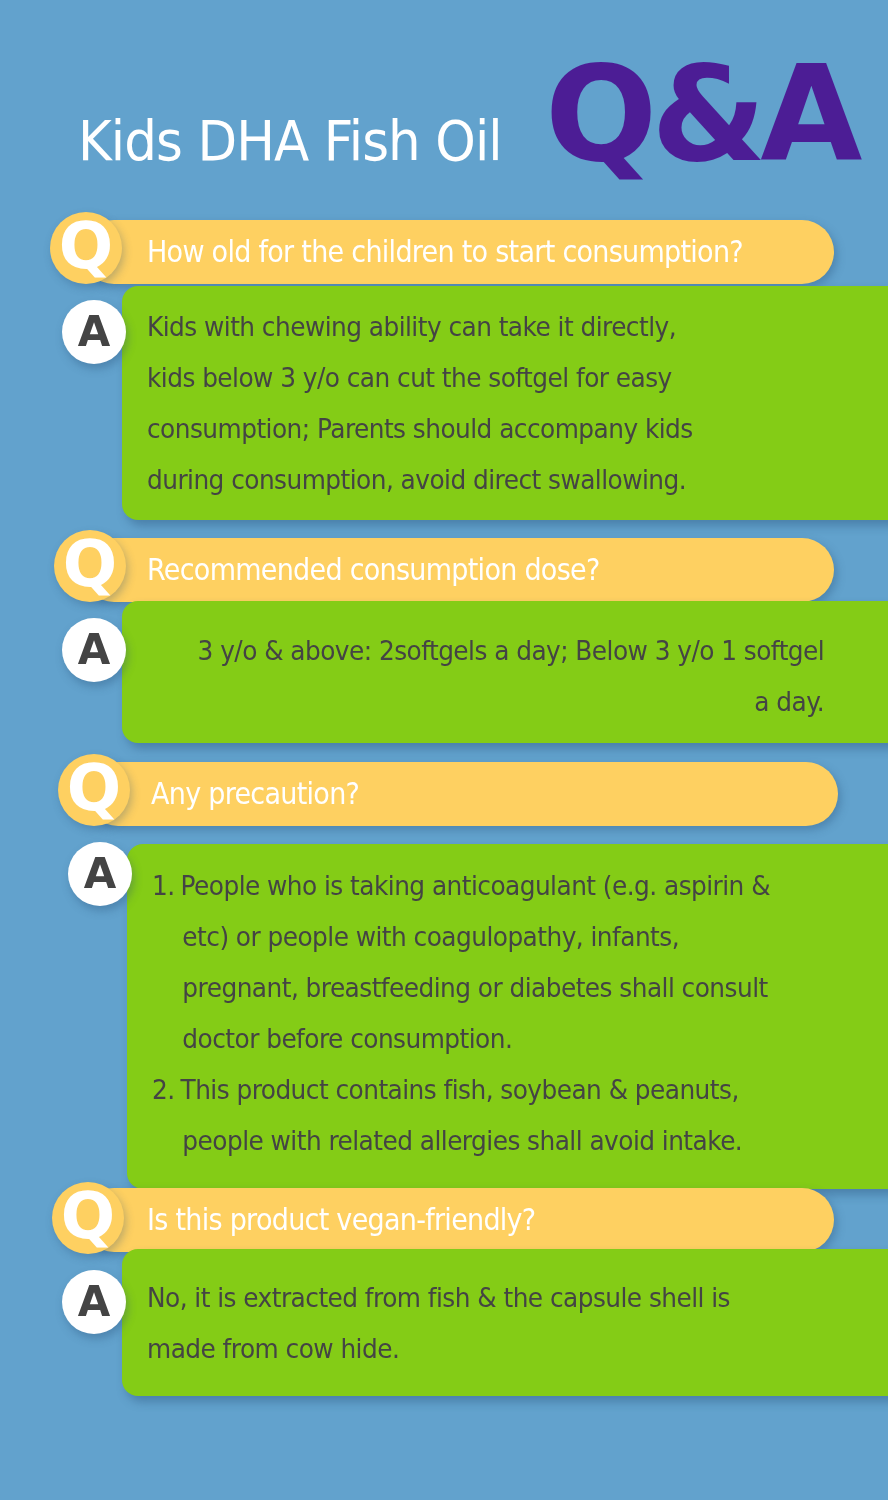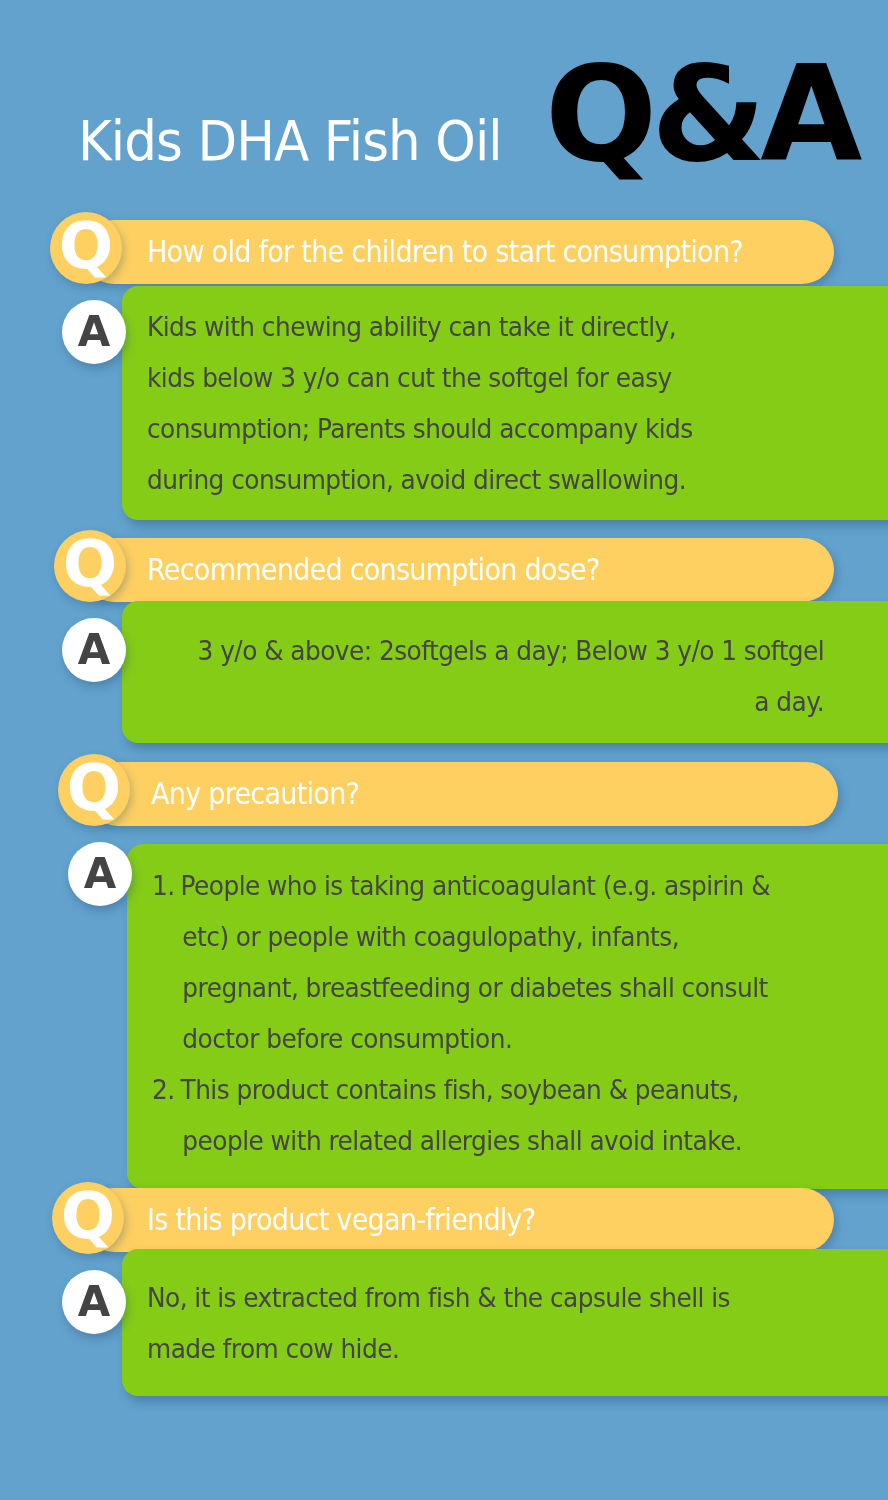--- a/index.html
+++ b/index.html
@@ -13,21 +13,21 @@
       position: absolute; left: 0; top: 0; width: 888px; height: 210px;
     }
     .title-small {
       position: absolute; left: 78px; top: 108px;
       font-size: 56px; color: #ffffff; letter-spacing: -1px;
       font-family: "DejaVu Sans", sans-serif; font-weight: normal;
       transform: scaleX(0.92); transform-origin: left center;
     }
     .title-big {
       position: absolute; left: 545px; top: 48px;
-      font-size: 132px; color: #000000; font-weight: bold;
+      font-size: 132px; color: #4c1d95; font-weight: bold;
       font-family: "DejaVu Sans", sans-serif; letter-spacing: -6px;
       line-height: 1;
     }
     .q-bar {
       position: absolute; left: 82px; height: 64px; width: 752px;
       background: #fed061; border-radius: 32px;
       box-shadow: 3px 4px 8px rgba(40,80,120,0.35);
     }
     .q-circle {
       position: absolute; width: 72px; height: 72px; border-radius: 50%;

